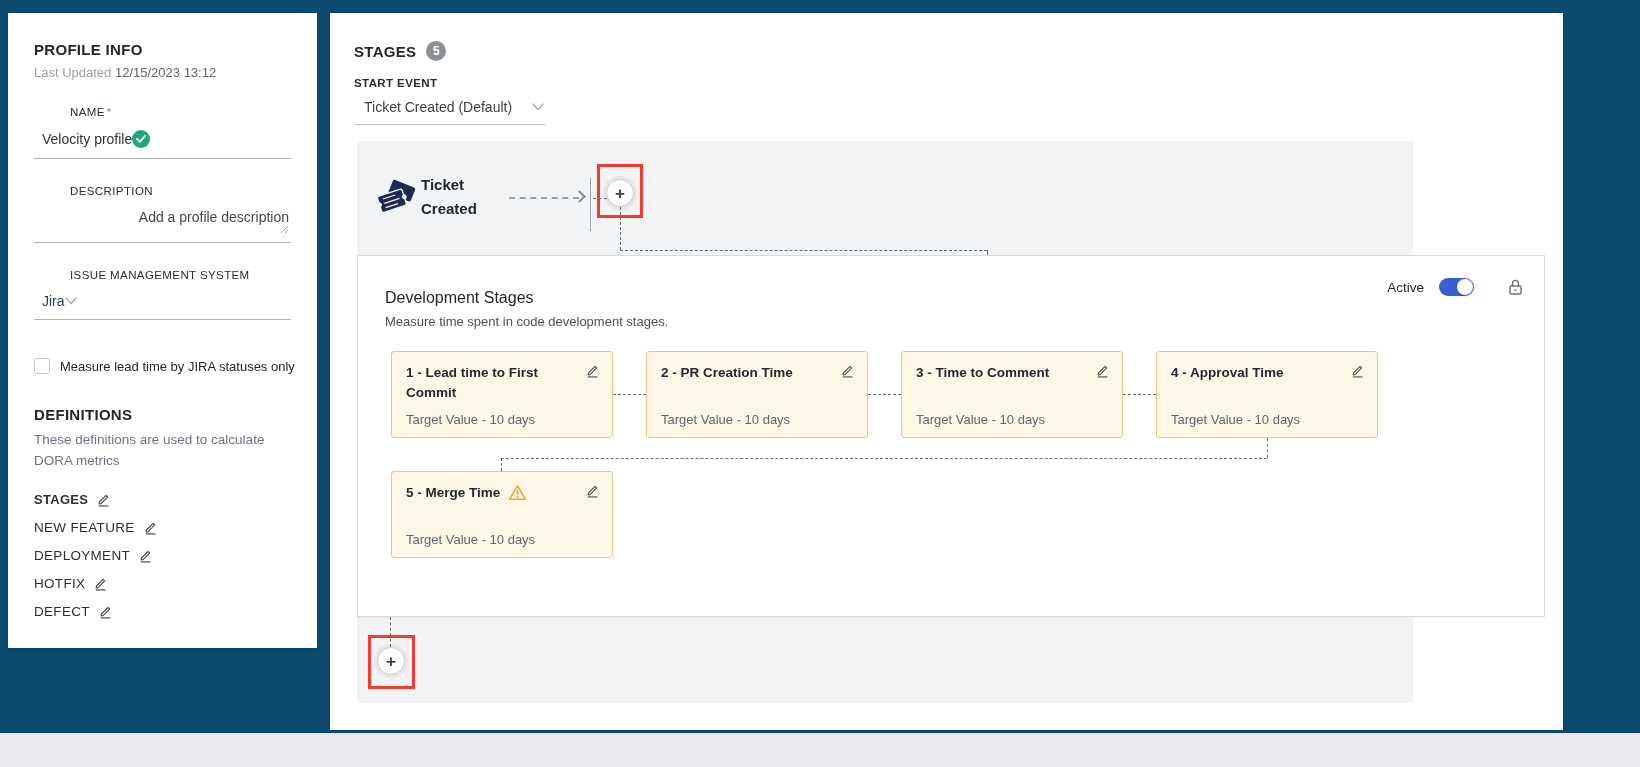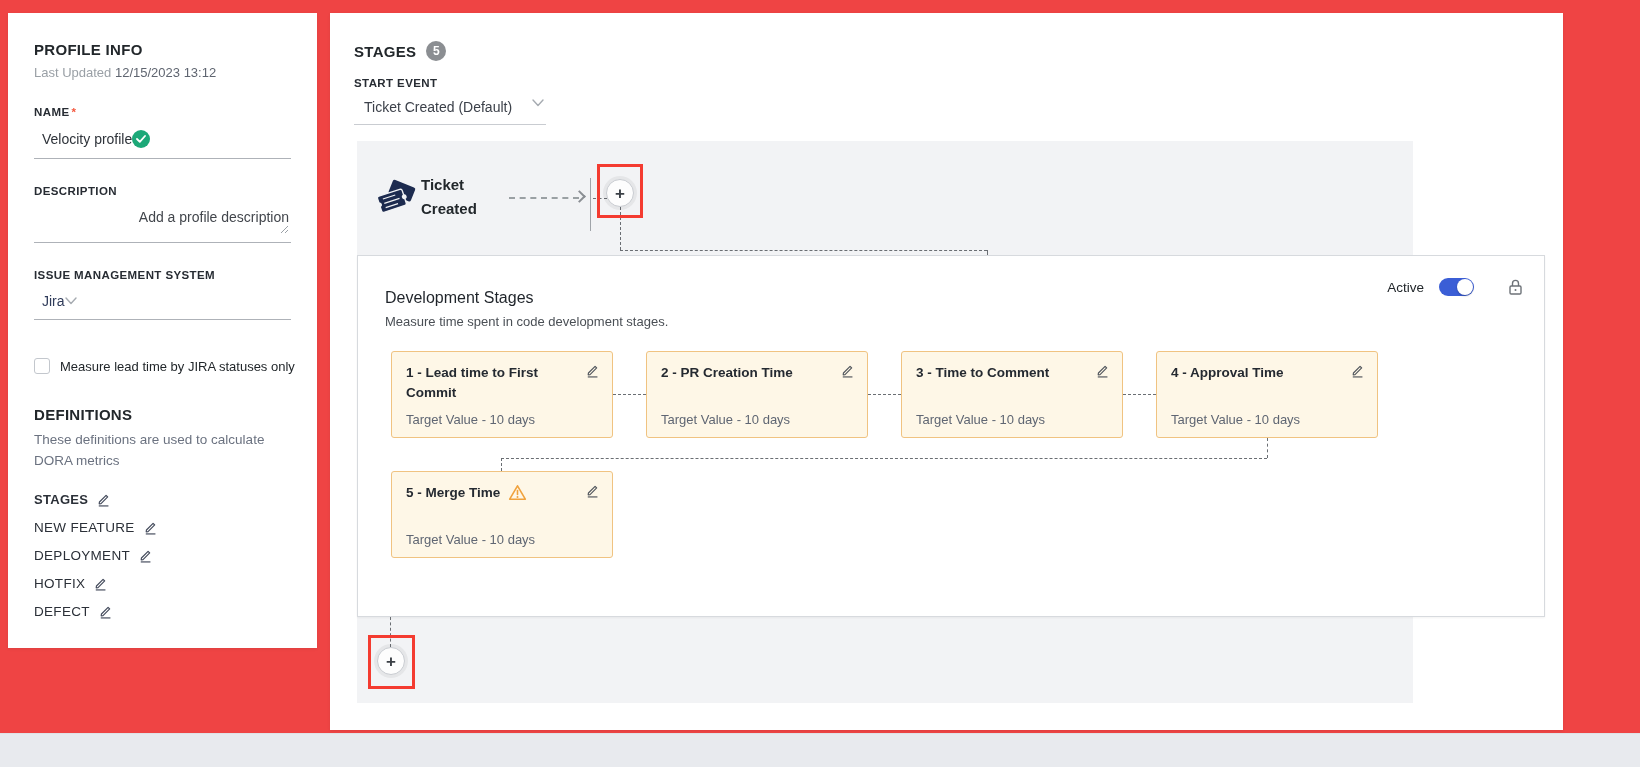--- a/index.html
+++ b/index.html
@@ -1,26 +1,26 @@
 <!DOCTYPE html>
 <html><head>
 <meta charset="utf-8">
 <style>
   * { margin:0; padding:0; box-sizing:border-box; }
   body { font-family:"Liberation Sans", sans-serif; background:#f1f2f4; }
-  .page { position:relative; width:1640px; height:767px; background:#ef4444; overflow:hidden; }
+  .page { position:relative; width:1640px; height:767px; background:#0c4a6e; overflow:hidden; }
   .bottom-strip { position:absolute; left:0; right:0; bottom:0; height:34px; background:#e8eaee; border-top:1px solid #dfe2e6; }
 
   
   .sidebar { position:absolute; left:8px; top:13px; width:309px; height:635px; background:#fff;
              box-shadow:0 1px 3px rgba(0,0,0,.08); padding:28px 26px; }
   .sb-title { font-size:15px; font-weight:bold; color:#22272b; letter-spacing:.3px; }
   .sb-updated { margin-top:7px; font-size:13px; color:#9aa0a6; }
   .sb-updated b { font-weight:normal; color:#5f6570; }
-  .fld-label { margin-top:26px; font-size:11.5px; font-weight:bold; letter-spacing:.4px; color:#272c33; }
+  .fld-label { margin-top:26px; font-size:11.5px; font-weight:normal; letter-spacing:.4px; color:#272c33;margin-left:36px; }
   .req { color:#f4573d; margin-left:2px; }
   .fld-input { margin-top:12px; padding:0 2px 10px 8px; border-bottom:1px solid #aeb2b8;
                font-size:14px; color:#2e333a; display:flex; align-items:center; }
   .check-circle { width:18px; height:18px; border-radius:50%; background:#1ca878; display:flex;
                   align-items:center; justify-content:center; flex:0 0 auto; }
   .fld-area { margin-top:12px; padding:0 2px 8px 8px; border-bottom:1px solid #aeb2b8;
               font-size:14px; color:#42464c; display:flex; align-items:flex-end; justify-content:space-between;flex-direction:column; }
   .select-row { cursor:pointer; }
   .select-val { color:#2e3a59; }
   .chev { width:12px; height:8px; flex:0 0 auto; }
@@ -36,21 +36,21 @@
 
   
   .main { position:absolute; left:330px; top:13px; width:1233px; height:717px; background:#fff;
           box-shadow:0 1px 3px rgba(0,0,0,.08); padding:28px 0 0 24px; }
   .stages-head { display:flex; align-items:center; gap:10px; }
   .stages-title { font-size:15px; font-weight:bold; color:#22272b; letter-spacing:.3px; }
   .count-badge { width:20px; height:20px; border-radius:50%; background:#8b8e92; color:#fff;
                  font-size:12px; font-weight:bold; display:flex; align-items:center; justify-content:center; }
   .start-label { margin-top:16px; font-size:11.5px; font-weight:bold; letter-spacing:.4px; color:#272c33; }
   .start-select { margin-top:10px; width:192px; padding:0 2px 9px 10px; border-bottom:1px solid #c9ccd1;
-                  font-size:14px; color:#3c414a; display:flex; justify-content:space-between; cursor:pointer; }
+                  font-size:14px; color:#3c414a; display:flex; align-items:center; justify-content:space-between; cursor:pointer; }
 
   
   .canvas { position:absolute; left:27px; top:128px; width:1056px; height:562px; background:#f2f3f5; }
   .ticket-icon { position:absolute; left:16px; top:36px; }
   .start-node-label { position:absolute; left:64px; top:32px; width:84px; font-size:15px; font-weight:bold;
                       color:#22272b; line-height:1.6; }
   .arrow-line { position:absolute; left:152px; top:56px; width:70px; border-top:2px dashed #9aa0a3; }
   .arrow-head { position:absolute; left:218px; top:51px; width:9px; height:9px; border-top:2px solid #8a8e93;
                 border-right:2px solid #8a8e93; transform:rotate(45deg); }
   .vline { position:absolute; left:233px; top:37px; width:0; height:53px; border-left:1.5px solid #a0a4a9; }

